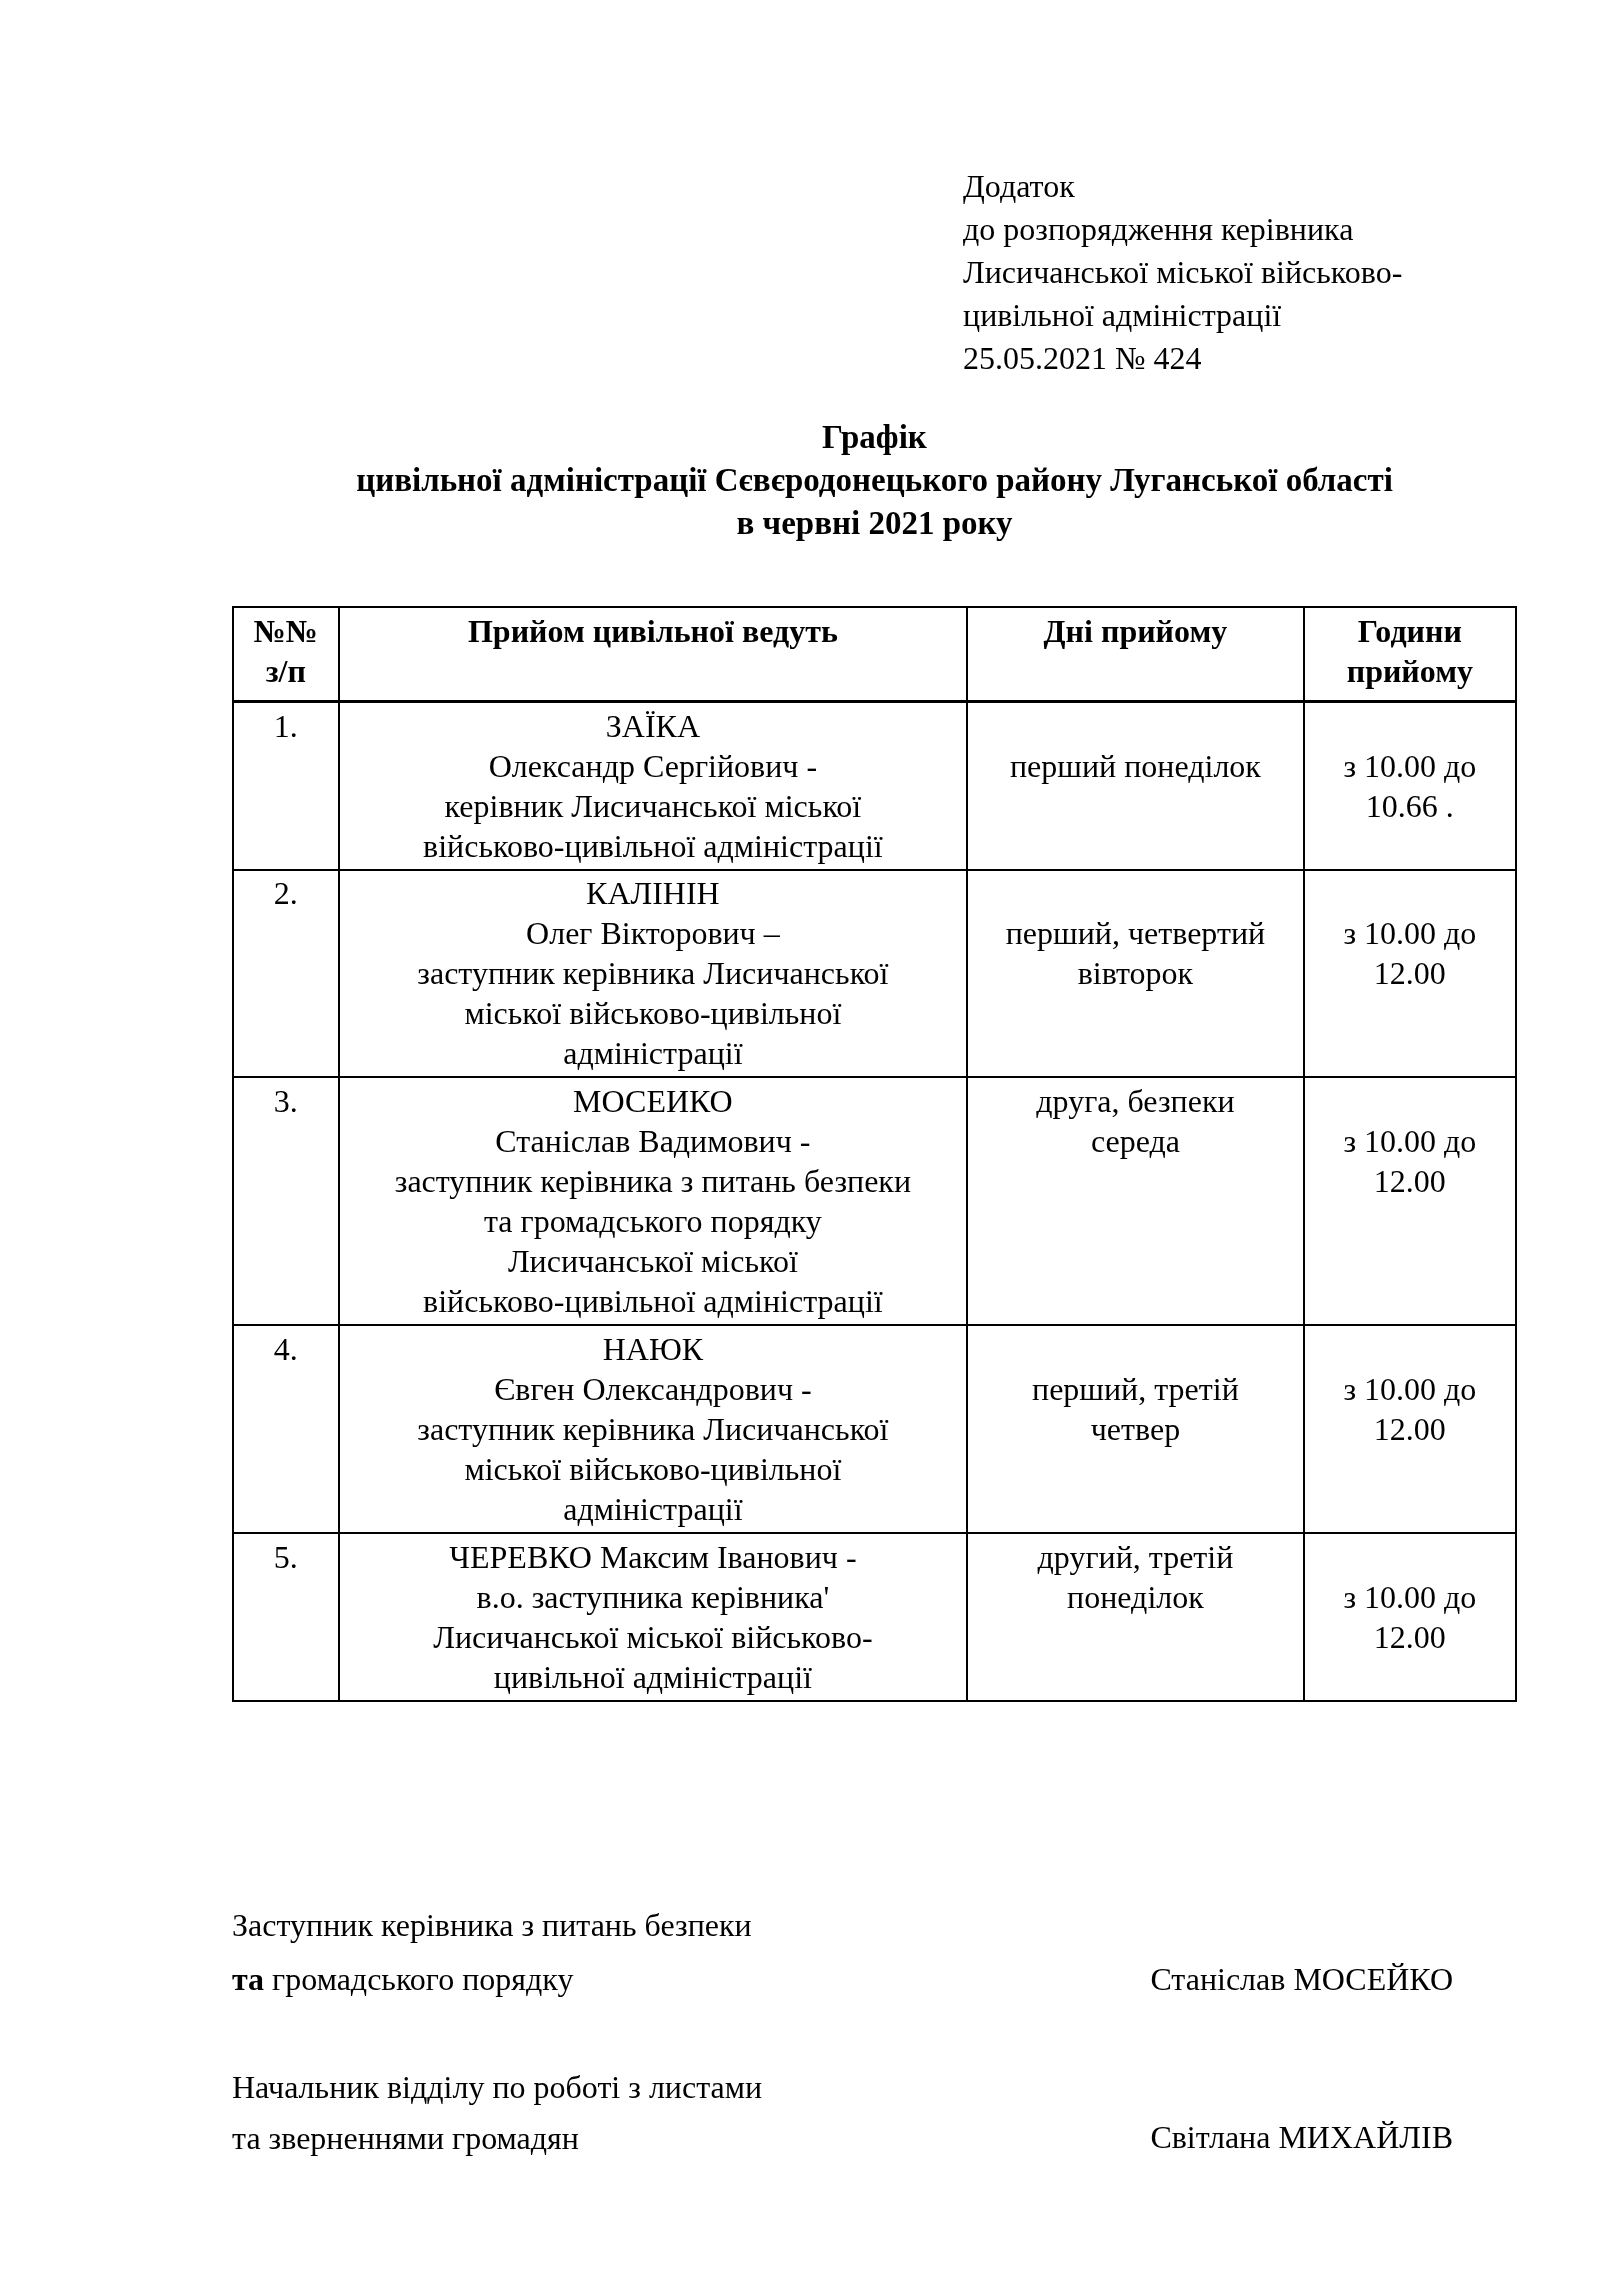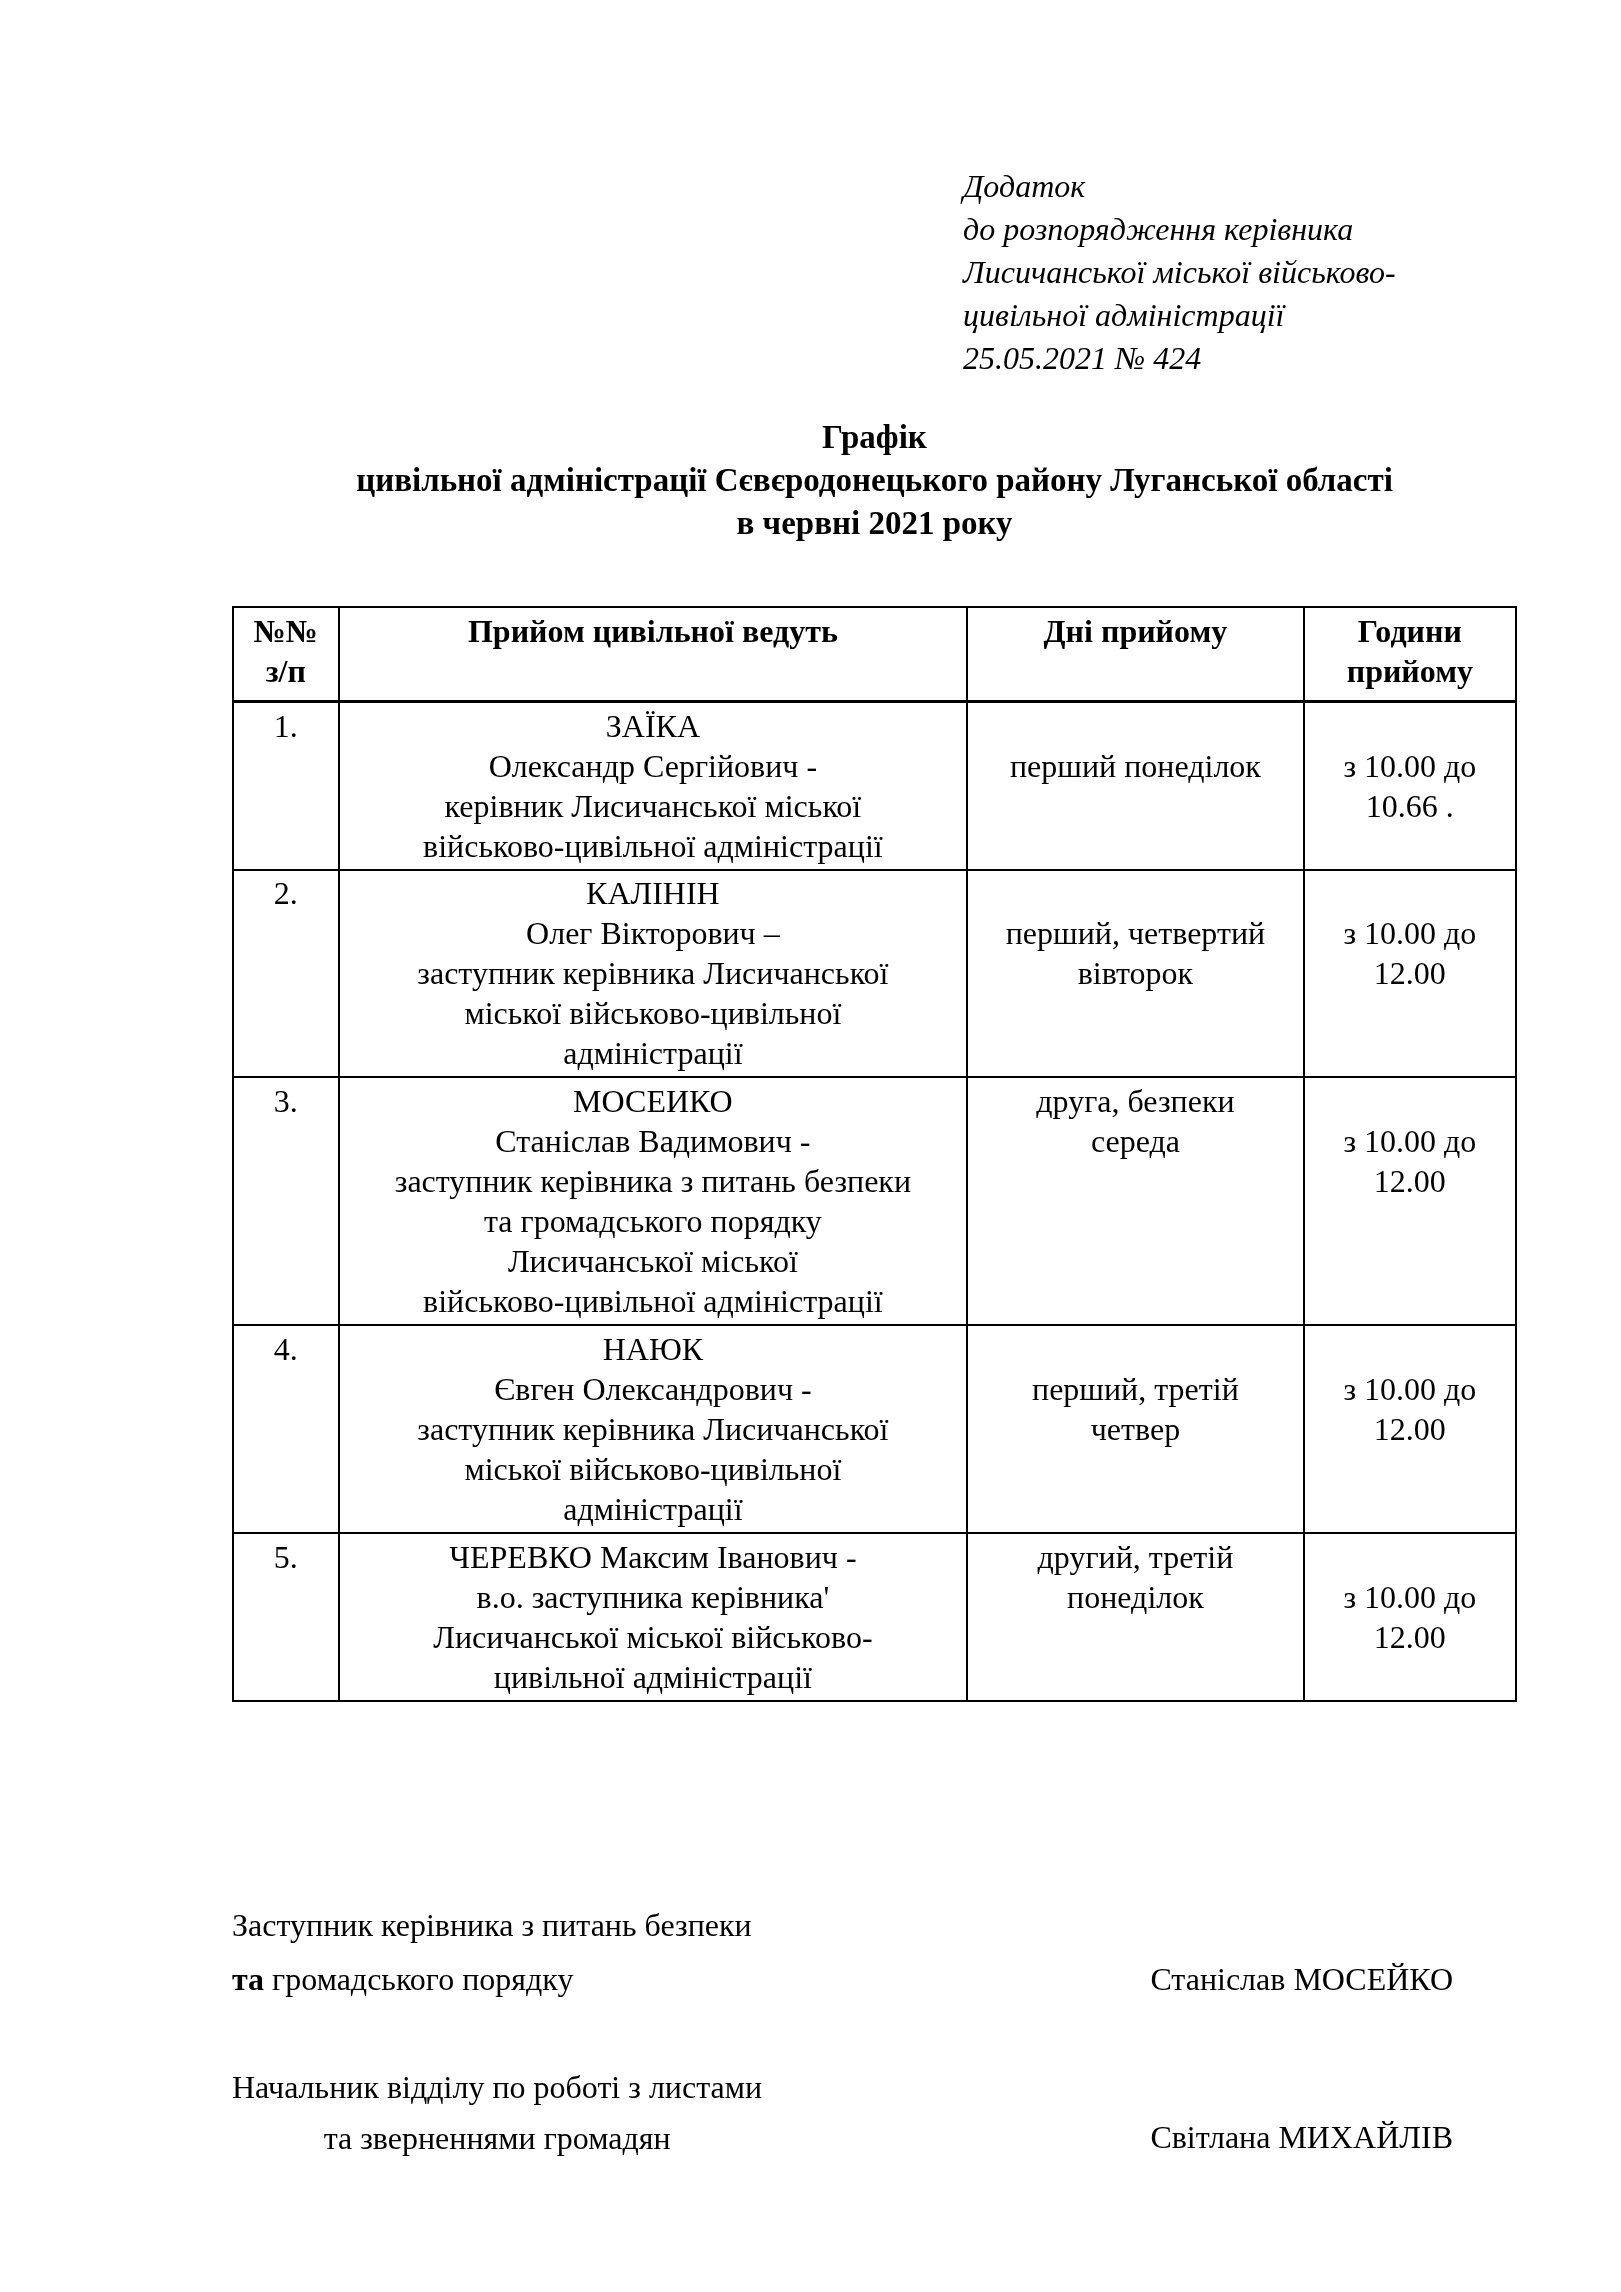--- a/index.html
+++ b/index.html
@@ -13,21 +13,20 @@
     font-family: "Liberation Serif", "DejaVu Serif", serif;
   }
   
   .annex-note {
     position: absolute;
     left: 963px;
     top: 165px;
     font-size: 32px;
     line-height: 43px;
     white-space: nowrap;
-    font-style: italic;
   }
   
   .doc-title {
     position: absolute;
     left: 232px;
     top: 416px;
     width: 1285px;
     text-align: center;
     font-weight: bold;
     font-size: 33px;
@@ -69,21 +68,21 @@
     padding-right: 64px;
     display: flex;
     justify-content: space-between;
     align-items: flex-end;
     font-size: 32px;
   }
   .sig-left  { line-height: 54px; }
   .sig-name  { line-height: 54px; white-space: nowrap; }
   .sig-1 { top: 1898px; }
   .sig-2 { top: 2062px; }
-  .sig-2 .sig-left { line-height: 51px; text-align: center; }
+  .sig-2 .sig-left { line-height: 51px; }
 </style>
 </head>
 <body>
 
 <div class="page">
 
   <div class="annex-note">
     <div>Додаток</div>
     <div>до розпорядження керівника</div>
     <div>Лисичанської міської військово-</div>

